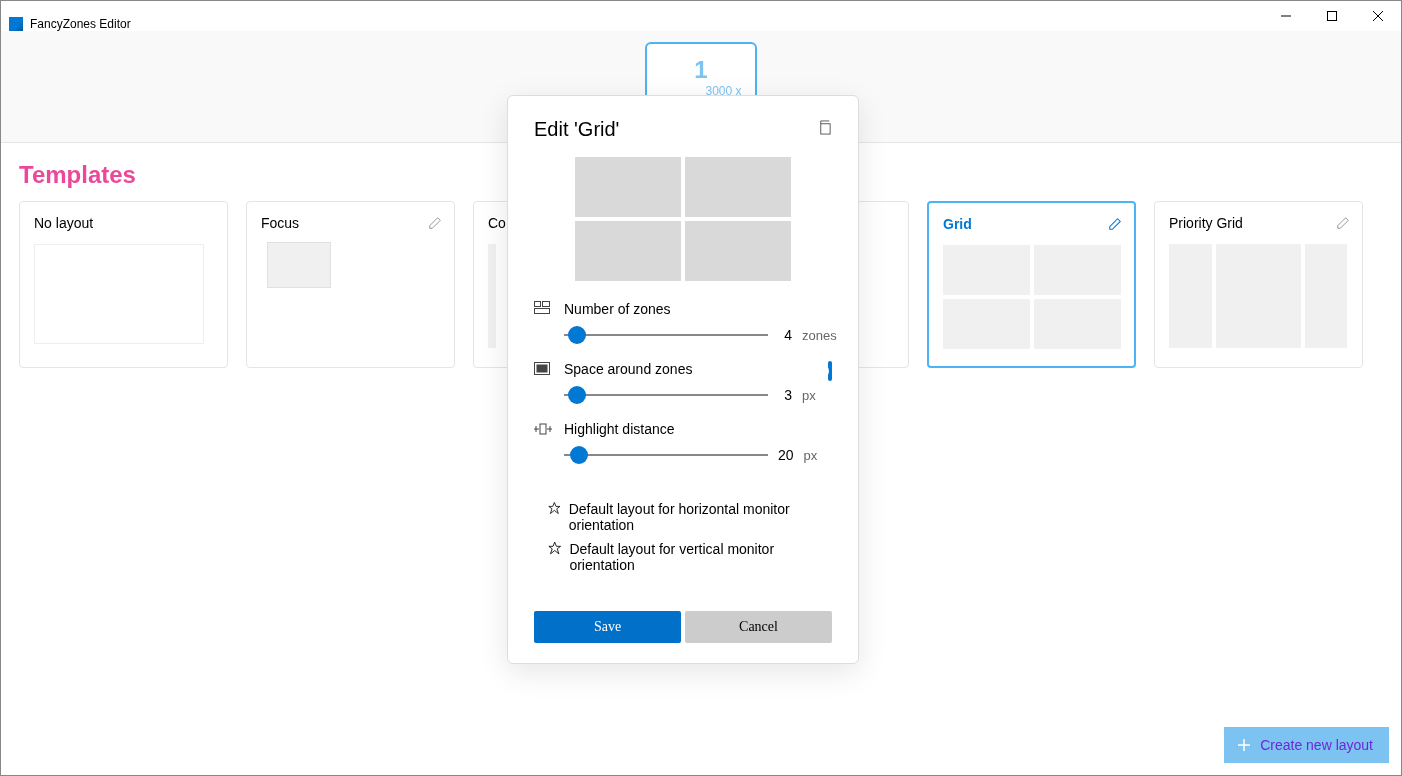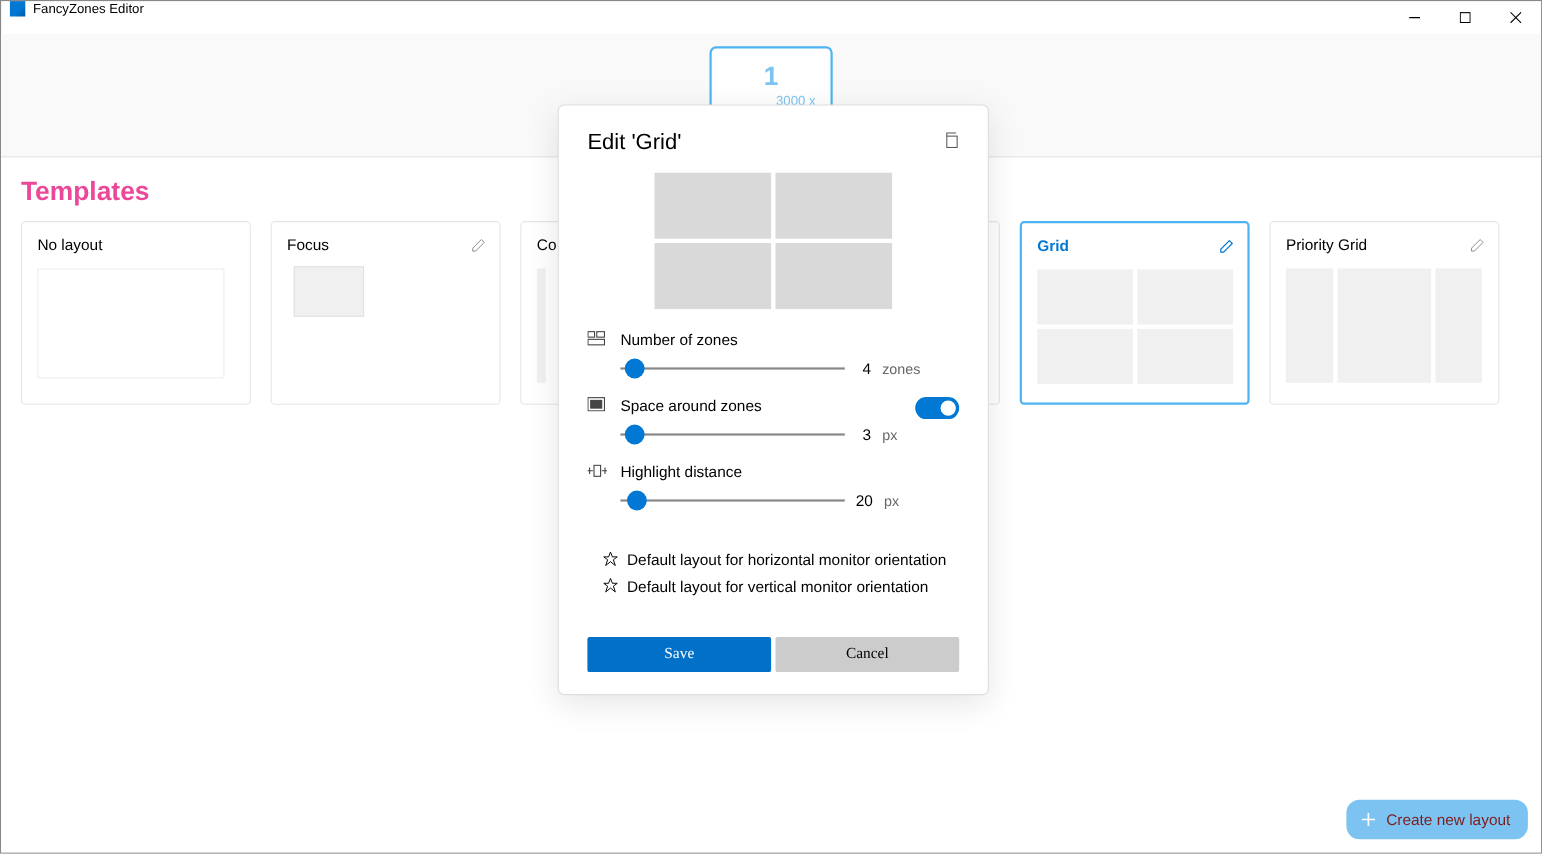--- a/index.html
+++ b/index.html
@@ -1,19 +1,19 @@
 <!DOCTYPE html>
 <html><head>
 <meta charset="utf-8">
 <style>
   * { box-sizing: border-box; font-family: "Segoe UI", -apple-system, sans-serif; }
   body { margin: 0; width: 1402px; height: 776px; background: #fff; border: 1px solid #888; position: relative; overflow: hidden; }
 
   
-  .titlebar { height: 30px; display: flex; align-items: flex-start; padding-left: 8px; font-size: 12px; color: #000; }
+  .titlebar { height: 30px; display: flex; align-items: flex-end; padding-left: 8px; font-size: 12px; color: #000; }
   .titlebar .icon { width: 14px; height: 14px; margin-right: 7px; display: inline-block; background: linear-gradient(135deg, #0078d4 60%, #005a9e); }
   .win-controls { position: absolute; top: 0; right: 0; display: flex; }
   .win-btn { width: 46px; height: 30px; display: flex; align-items: center; justify-content: center; cursor: pointer; }
   .win-btn svg { width: 10px; height: 10px; stroke: #000; fill: none; stroke-width: 1; }
 
   
   .bg { position: absolute; top: 30px; left: 0; right: 0; bottom: 0; background: #fff; }
   .monitor-area { height: 112px; background: #f9f9f9; border-bottom: 1px solid #e5e5e5; position: relative; }
   .monitor-tile { position: absolute; left: 50%; transform: translateX(-50%); top: 11px; width: 112px; height: 74px; border: 2px solid #4cb3f4; border-radius: 6px; background: #fff; text-align: center; padding-top: 12px; }
   .monitor-tile .num { color: #7ec4f0; font-size: 24px; font-weight: 600; }
@@ -30,24 +30,24 @@
   .tmpl-card.active .tmpl-edit-icon { color: #0078d4; }
   .tmpl-preview { margin-top: 12px; display: grid; gap: 3px; }
   .tmpl-preview .z { background: #f0f0f0; }
 
   .preview-nolayout { width: 170px; height: 100px; border: 1px solid #eee; }
   .preview-focus { width: 64px; height: 46px; background: #f0f0f0; border: 1px solid #e0e0e0; margin: 10px 0 0 6px; }
   .preview-grid { width: 178px; height: 104px; display: grid; grid-template-columns: 1fr 1fr; grid-template-rows: 1fr 1fr; gap: 4px; }
   .preview-priority { width: 178px; height: 104px; display: grid; grid-template-columns: 0.5fr 1fr 0.5fr; gap: 4px; }
 
   
-  .create-btn { position: absolute; right: 12px; bottom: 12px; background: #7cc3f2; color: #7f1d1d; border: none; border-radius: 12px; padding: 10px 16px 10px 12px; font-size: 14px; cursor: pointer; display: flex; align-items: center; gap: 8px; }
-
-  
-  .modal { position: absolute; left: 506px; top: 94px; width: 392px; background: #fff; border: 1px solid #ddd; border-radius: 6px; box-shadow: 0 8px 30px rgba(0,0,0,0.10); padding: 22px 26px 20px 26px; z-index: 50; }
+  .create-btn { position: absolute; right: 12px; bottom: 12px; background: #7cc3f2; color: #6d28d9; border: none; border-radius: 0; padding: 10px 16px 10px 12px; font-size: 14px; cursor: pointer; display: flex; align-items: center; gap: 8px; }
+
+  
+  .modal { position: absolute; left: 506px; top: 94px; width: 352px; background: #fff; border: 1px solid #ddd; border-radius: 6px; box-shadow: 0 8px 30px rgba(0,0,0,0.10); padding: 22px 26px 20px 26px; z-index: 50; }
   .modal-title { font-size: 20px; font-weight: 400; color: #000; margin-bottom: 16px; }
   .modal-copy { position: absolute; top: 24px; right: 26px; cursor: pointer; color: #555; }
   .modal-preview { width: 216px; height: 124px; margin: 6px auto 20px auto; display: grid; grid-template-columns: 1fr 1fr; grid-template-rows: 1fr 1fr; gap: 4px; }
   .modal-preview .z { background: #d9d9d9; }
 
   .setting-row { display: flex; align-items: flex-start; gap: 12px; margin: 8px 0 16px 0; }
   .setting-icon { width: 18px; color: #444; flex-shrink: 0; padding-bottom: 4px; }
   .setting-main { flex: 1; }
   .setting-label { font-size: 14px; color: #000; margin-bottom: 8px; }
   .slider-line { display: flex; align-items: center; gap: 10px; }

